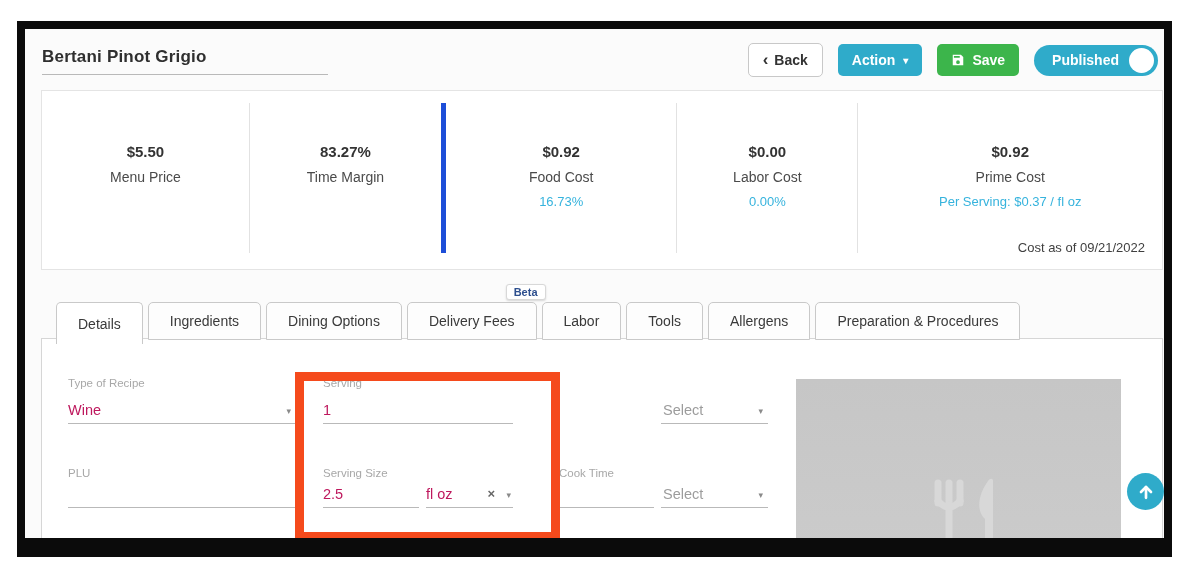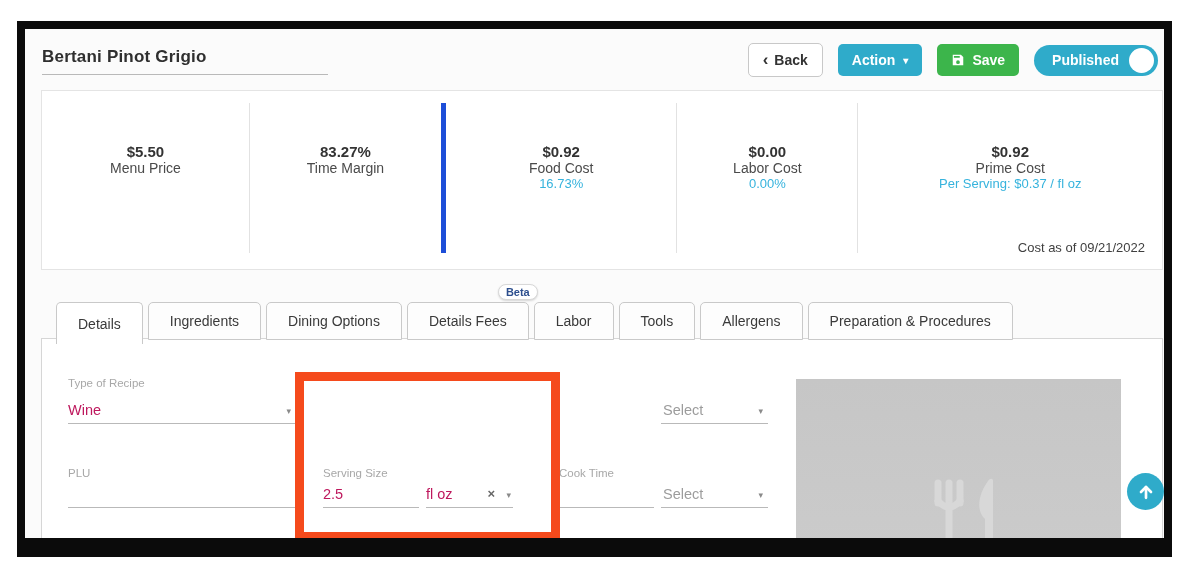--- a/index.html
+++ b/index.html
@@ -25,40 +25,40 @@
   .btn-save { background:#3cb54b; color:#fff; padding:0 14px; font-weight:600; gap:7px; }
   .toggle-pill { display:flex; align-items:center; background:#2fabca; height:31px;
                  border-radius:17px; padding:0 4px 0 18px; gap:10px; cursor:pointer; }
   .toggle-pill .tlabel { color:#fff; font-size:14px; font-weight:700; }
   .toggle-knob { width:25px; height:25px; border-radius:50%; background:#fff; }
 
   
   .stats-card { position:absolute; left:16px; top:61px; width:1120px; height:178px;
                 background:#fff; border:1px solid #e4e4e4; }
   .stats-row { position:absolute; top:12px; left:0; right:0; height:150px; display:flex; }
-  .stat { display:flex; flex-direction:column; align-items:center; padding-top:40px; }
+  .stat { display:flex; flex-direction:column; align-items:center; gap:9px; padding-top:40px; }
   .stat.c1 { width:18.6%; border-right:1px solid #e2e2e2; }
   .stat.c2 { width:17.2%; border-right:5px solid #1d4ed8; }
   .stat.c3 { width:20.7%; border-right:1px solid #e2e2e2; }
   .stat.c4 { width:16.2%; border-right:1px solid #e2e2e2; }
   .stat.c5 { width:27.3%; }
   .stat-value { font-size:15px; font-weight:700; color:#333; }
   .stat-label { font-size:14px; color:#4a4a4a; }
   .stat-sub { font-size:13px; color:#36b3dd; }
   .stat-sub:empty { display:none; }
   .cost-as-of { position:absolute; right:17px; bottom:14px; font-size:13px; color:#3f3f3f; }
 
   
   .tabs { position:absolute; left:31px; top:273px; display:flex; gap:5px; z-index:3; }
   .tab { position:relative; height:36px; display:flex; align-items:center; padding:0 21px;
          background:#fdfdfd; border:1px solid #c9c9c9; border-radius:5px 5px 0 0;
          font-size:14px; color:#3a3a3a; cursor:pointer; white-space:nowrap; }
   .tab.active { height:41px; background:#fff; border-bottom:none; z-index:5; }
   .beta-badge { position:absolute; top:-19px; right:-10px; background:#fff;
-                border:1px solid #d8d8d8; border-radius:8px; padding:1px 7px;
+                border:1px solid #d8d8d8; border-radius:3px; padding:1px 7px;
                 font-size:11px; font-weight:700; color:#2d4f8e;
                 box-shadow:0 1px 2px rgba(0,0,0,.15); }
 
   
   .panel { position:absolute; left:16px; top:309px; width:1120px; height:230px;
            background:#fff; border:1px solid #d6d6d6; z-index:2; }
   .field { position:absolute; border-bottom:1px solid #b9b9b9; }
   .f-label { position:absolute; left:0; top:0; font-size:11.5px; color:#a8a8a8; }
   .f-value { position:absolute; left:0; bottom:5px; font-size:14.5px; color:#be185d; }
   .f-placeholder { position:absolute; left:2px; bottom:5px; font-size:14.5px; color:#9c9c9c; }
@@ -155,21 +155,21 @@
       <div class="tab active">
           <span>Details</span>
         </div>
       <div class="tab">
           <span>Ingredients</span>
         </div>
       <div class="tab">
           <span>Dining Options</span>
         </div>
       <div class="tab">
-        <span>Details Fees</span>
+        <span>Delivery Fees</span>
         <span class="beta-badge">Beta</span>
       </div>
       <div class="tab">
           <span>Labor</span>
         </div>
       <div class="tab">
           <span>Tools</span>
         </div>
       <div class="tab">
           <span>Allergens</span>
@@ -185,20 +185,24 @@
         <div class="f-label">Type of Recipe</div>
         <div class="f-value">Wine</div>
         <span class="f-caret">▾</span>
       </div>
 
       <div class="field field-plu">
         <div class="f-label">PLU</div>
         <div class="f-value"></div>
       </div>
 
+      <div class="field field-serving">
+        <div class="f-label">Serving</div>
+        <div class="f-value">1</div>
+      </div>
 
       <div class="field field-ssval">
         <div class="f-label">Serving Size</div>
         <div class="f-value">2.5</div>
       </div>
 
       <div class="field field-ssunit">
         <div class="f-value">fl oz</div>
         <div class="unit-controls">
           <span class="x">×</span>

